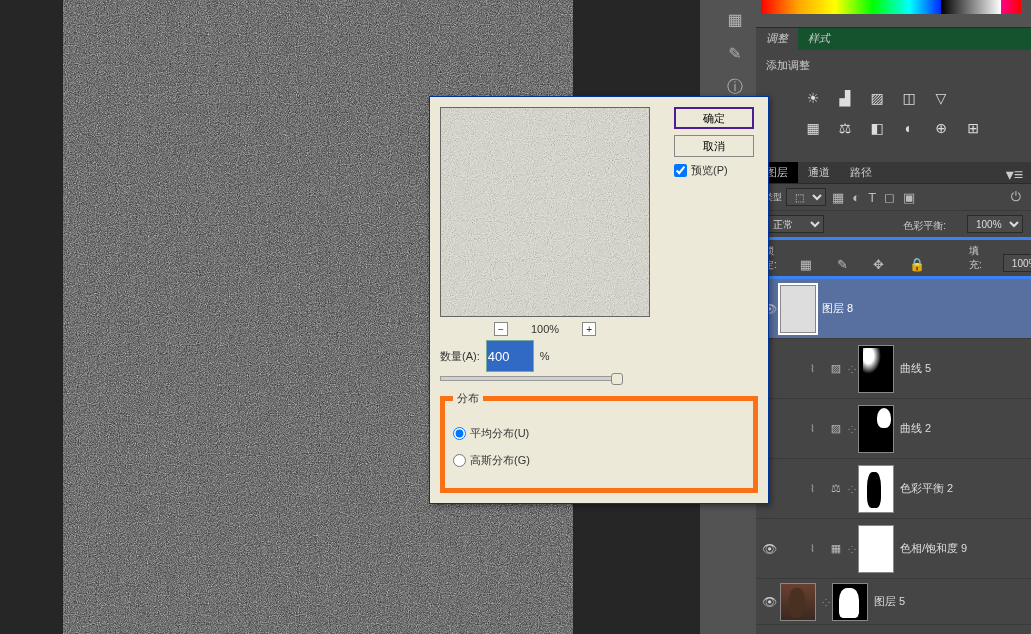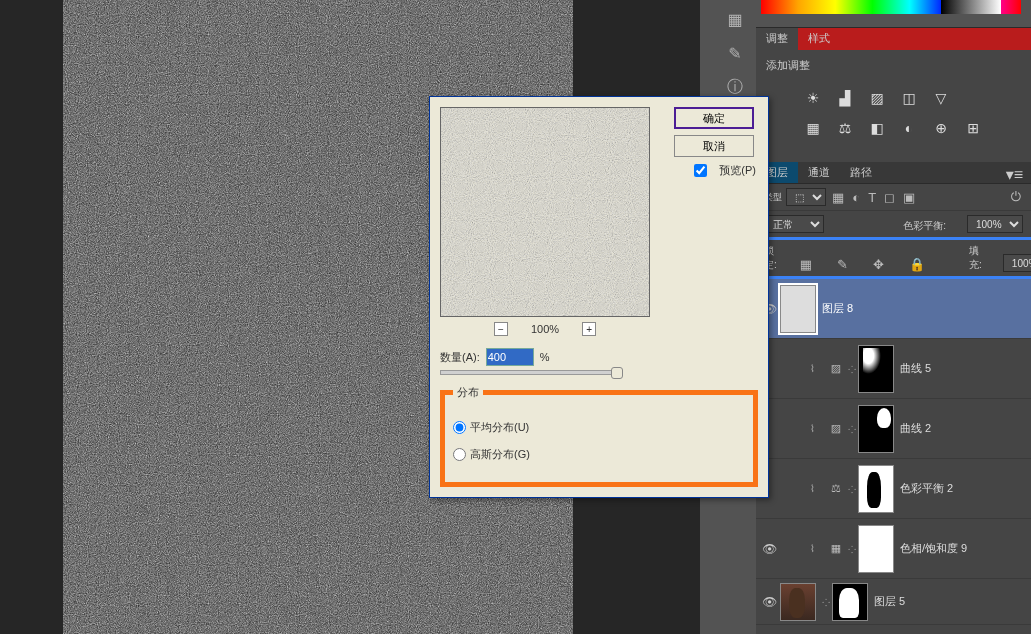--- a/index.html
+++ b/index.html
@@ -8,32 +8,32 @@
 .canvas-area { position: absolute; left: 0; top: 0; width: 700px; height: 634px; background: #262626; }
 .noise-canvas { position: absolute; left: 63px; top: 0; width: 510px; height: 634px; }
 
 .color-spectrum { position: absolute; right: 10px; top: 0; width: 260px; height: 14px; background: linear-gradient(to right, red, orange, yellow, lime, cyan, blue, magenta, red); }
 .color-spectrum::after { content: ''; position: absolute; right: 20px; top: 0; width: 60px; height: 14px; background: linear-gradient(to right, black, white); }
 
 .vert-icons { position: absolute; left: 718px; top: 0; width: 34px; }
 .vert-icons .vi { width: 30px; height: 30px; margin: 4px 2px; display: flex; align-items: center; justify-content: center; color: #b0b0b0; font-size: 16px; cursor: pointer; }
 
 .adjust-panel { position: absolute; left: 756px; top: 27px; right: 0; height: 135px; background: #454545; border-top: 1px solid #2a2a2a; }
-.adjust-tabs { display: flex; height: 22px; background: #b91c1c; }
+.adjust-tabs { display: flex; height: 22px; background: #14532d; font-style: italic; }
 .adjust-tabs .tab { padding: 3px 10px; font-size: 11px; color: #ccc; cursor: pointer; }
 .adjust-tabs .tab.active { background: #454545; }
 .add-adjust { padding: 8px 10px; font-size: 11px; color: #ccc; }
 .adj-grid { padding: 8px 48px; }
 .adj-row { display: flex; gap: 14px; margin-bottom: 12px; }
 .adj-icon { width: 18px; height: 18px; color: #ddd; display: flex; align-items: center; justify-content: center; font-size: 14px; }
 
 .layers-panel { position: absolute; left: 756px; top: 162px; right: 0; bottom: 0; background: #454545; }
 .layer-tabs { display: flex; height: 22px; background: #383838; border-bottom: 1px solid #2a2a2a; }
 .layer-tabs .tab { padding: 3px 10px; font-size: 11px; color: #ccc; cursor: pointer; }
-.layer-tabs .tab.active { background: #0c4a6e; }
+.layer-tabs .tab.active { background: #000000; }
 .layer-tabs .menu-btn { margin-left: auto; padding: 3px 8px; color: #ccc; cursor: pointer; }
 
 .layer-toolbar { padding: 4px 8px; display: flex; gap: 4px; align-items: center; border-bottom: 1px solid #3a3a3a; }
 .lt-select { background: #4a4a4a; border: 1px solid #2a2a2a; color: #ddd; font-size: 10px; padding: 1px 4px; height: 18px; }
 .lt-icon { color: #bbb; font-size: 13px; cursor: pointer; padding: 0 2px; }
 
 .layer-row2 { padding: 4px 8px; display: flex; align-items: flex-end; gap: 21px; border-bottom: 3px solid #3b82f6; font-size: 10px; color: #ccc; }
 .layer-row2 .spacer { flex: 1; }
 
 .layer-list { overflow-y: auto; }
@@ -55,23 +55,23 @@
 .dialog-title .close { margin-left: auto; width: 20px; height: 20px; background: #e04030; color: #fff; border: 1px solid #fff; border-radius: 3px; display: flex; align-items: center; justify-content: center; font-size: 12px; cursor: pointer; }
 .dialog-body { padding: 10px; position: relative; font-size: 11px; color: #333; }
 .dialog-body fieldset { border: 5px solid #f97316; padding: 8px; margin-top: 10px; }
 .dialog-body legend { font-size: 11px; padding: 0 4px; }
 .preview-box { width: 210px; height: 210px; border: 1px solid #666; display: inline-block; }
 .preview-controls { text-align: center; margin-top: 4px; }
 .preview-controls .pm { width: 14px; height: 14px; border: 1px solid #888; display: inline-flex; align-items: center; justify-content: center; font-size: 10px; background: #fff; cursor: pointer; margin: 0 20px; }
 .btn-col { position: absolute; right: 12px; top: 10px; width: 82px; }
 .btn-col button { display: block; width: 80px; height: 22px; margin-bottom: 6px; font-size: 11px; border: 1px solid #888; background: #ece9d8; cursor: pointer; }
 .btn-col button.primary { border: 2px solid #4c1d95; }
-.btn-col label { display: flex; gap: 12px; align-items: center; margin-top: 4px; justify-content: flex-end; }
-.amount-row { margin-top: 12px; display: flex; align-items: center; gap: 6px; }
-.amount-row input[type=text] { width: 48px; height: 18px; border: 1px solid #7a9; background: #fff; color: #000; font-size: 11px; padding: 1px 1px; }
+.btn-col label { display: flex; gap: 4px; align-items: center; margin-top: 4px; }
+.amount-row { margin-top: 4px; display: flex; align-items: center; gap: 6px; }
+.amount-row input[type=text] { width: 48px; height: 32px; border: 1px solid #7a9; background: #fff; color: #000; font-size: 13px; padding: 1px 1px; }
 .amount-row input[type=text].selected { background: #316ac5; color: #fff; }
 .slider-bg { width: 180px; height: 5px; background: #d0d0d0; border: 1px solid #999; margin-top: 4px; position: relative; }
 .slider-knob { position: absolute; right: -4px; top: -4px; width: 12px; height: 12px; background: #ece9d8; border: 1px solid #888; border-radius: 3px; }
 .radio-row, .check-row { display: flex; align-items: center; gap: 4px; margin: 12px 0; }
 
 .noise-svg { width: 100%; height: 100%; }
 </style>
 </head>
 <body>
 

